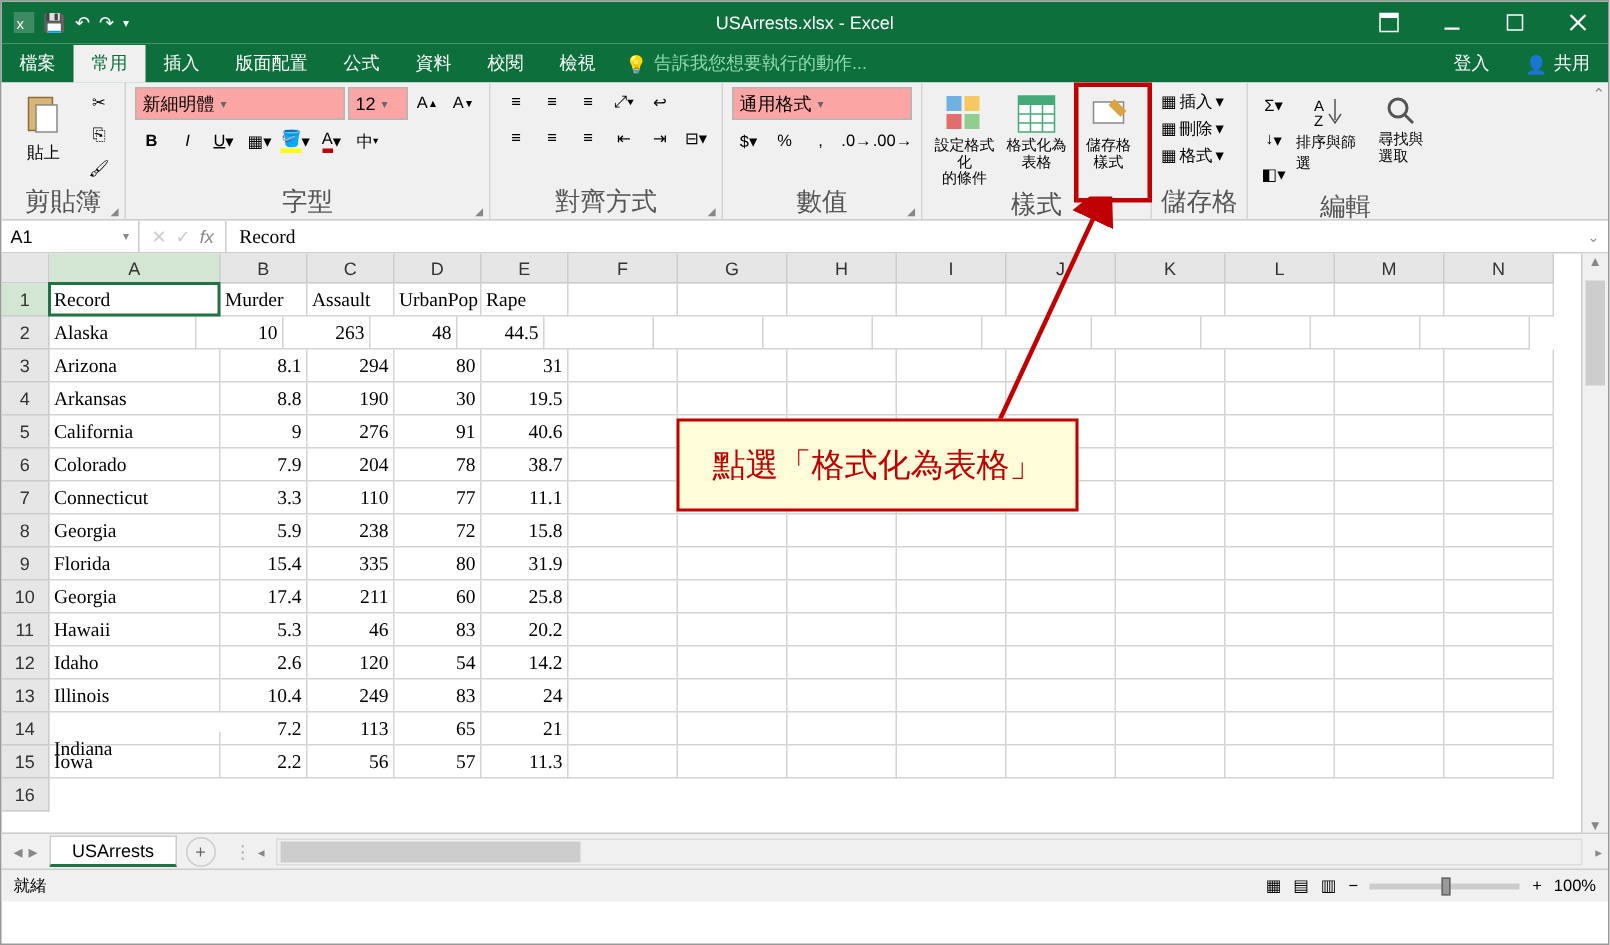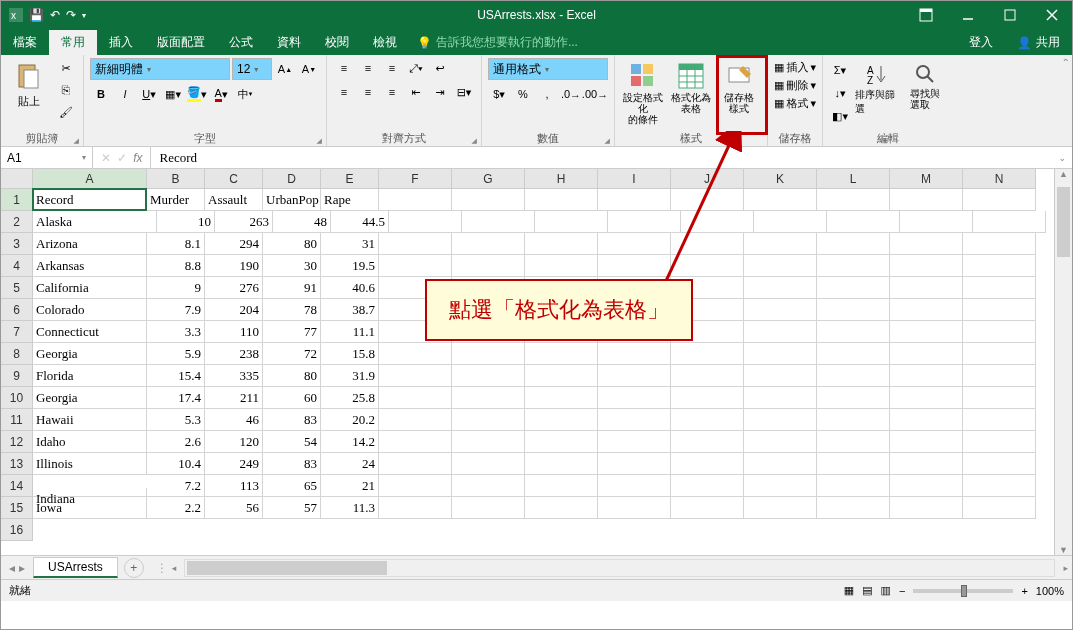--- a/index.html
+++ b/index.html
@@ -9,28 +9,28 @@
 .titlebar .title{position:absolute;left:50%;transform:translateX(-50%);}
 .titlebar .right-icons{margin-left:auto;display:flex;align-items:center;gap:2px;}
 .titlebar .win-btn{width:40px;height:28px;display:flex;align-items:center;justify-content:center;}
 .tabs{height:26px;background:#0d6f3c;display:flex;align-items:flex-end;color:#fff;font-size:12px;}
 .tabs .tab{padding:4px 12px;cursor:pointer;margin-top:36px;}
 .tabs .tab.active{background:#f0f0f0;color:#0d6f3c;}
 .tabs .tell-me{padding:4px 8px;color:#8fd9b1;display:flex;align-items:center;gap:4px;}
 .tabs .right{margin-left:auto;display:flex;align-items:center;}
 .ribbon{height:92px;background:#f0f0f0;border-bottom:1px solid #ccc;display:flex;font-size:11px;position:relative;}
 .rgroup{border-right:1px solid #d4d4d4;padding:3px 6px 0 6px;display:flex;flex-direction:column;justify-content:space-between;height:100%;}
-.rgroup .glabel{text-align:center;font-size:11px;color:#555;padding-bottom:0;position:relative;}
+.rgroup .glabel{text-align:center;font-size:17px;color:#555;padding-bottom:0;position:relative;}
 .rgroup .glabel::after{content:"◢";position:absolute;right:-2px;bottom:1px;font-size:7px;color:#888;}
 .rgroup.no-launcher .glabel::after{display:none;}
 .rcontent{display:flex;gap:4px;align-items:flex-start;flex:1;}
 .big-btn{display:flex;flex-direction:column;align-items:center;justify-content:center;width:44px;gap:2px;padding-top:4px;}
 .btn-row{display:flex;gap:2px;align-items:center;}
 .small-btn{width:22px;height:20px;display:flex;align-items:center;justify-content:center;border:1px solid transparent;}
-.combo{height:22px;border:1px solid #b5b5b5;background:#7dd3fc;display:flex;align-items:center;padding:0 4px;font-size:12px;}
+.combo{height:22px;border:1px solid #b5b5b5;background:#fca5a5;display:flex;align-items:center;padding:0 4px;font-size:12px;}
 .combo .arrow{margin-left:4px;font-size:8px;color:#666;}
 .formula-bar{height:22px;background:#fff;border-bottom:1px solid #ccc;display:flex;align-items:center;font-size:12px;}
 .name-box{width:92px;border-right:1px solid #ccc;padding:0 6px;height:100%;display:flex;align-items:center;justify-content:space-between;}
 .fx-btns{display:flex;gap:6px;padding:0 8px;color:#888;border-right:1px solid #ccc;height:100%;align-items:center;}
 .formula-input{flex:1;padding:0 8px;}
 .grid-area{position:relative;height:386px;overflow:hidden;display:flex;}
 .row-hdrs{width:32px;background:#e6e6e6;}
 .corner{height:20px;background:#e6e6e6;border-right:1px solid #ccc;border-bottom:1px solid #ccc;width:32px;}
 .col-hdr-row{display:flex;height:20px;background:#e6e6e6;}
 .col-hdr{border-right:1px solid #ccc;border-bottom:1px solid #ccc;text-align:center;font-size:12px;line-height:20px;color:#333;}
@@ -41,21 +41,21 @@
 .cell.num{text-align:right;}
 .active-cell{position:absolute;border:2px solid #217346;pointer-events:none;}
 .sheet-tabs{height:24px;background:#f0f0f0;border-top:1px solid #ccc;display:flex;align-items:center;font-size:12px;}
 .sheet-tabs .nav{padding:0 8px;color:#888;display:flex;gap:4px;}
 .sheet-tab{padding:2px 14px;background:#fff;border:1px solid #ccc;border-bottom:2px solid #217346;}
 .add-sheet{width:20px;height:20px;border:1px solid #ccc;border-radius:50%;text-align:center;line-height:18px;margin-left:6px;color:#666;}
 .status-bar{height:22px;background:#f0f0f0;border-top:1px solid #ccc;display:flex;align-items:center;font-size:11px;padding:0 8px;}
 .status-bar .right{margin-left:auto;display:flex;align-items:center;gap:8px;}
 .zoom-slider{width:100px;height:4px;background:#ccc;position:relative;}
 .zoom-slider .thumb{width:6px;height:12px;background:#999;border:1px solid #666;position:absolute;left:48px;top:-4px;}
-.callout{position:absolute;left:424px;top:278px;background:#fefcd9;border:2px solid #c00000;padding:14px 22px;font-size:22px;color:#c00000;z-index:10;}
+.callout{position:absolute;left:450px;top:278px;background:#fefcd9;border:2px solid #c00000;padding:14px 22px;font-size:22px;color:#c00000;z-index:10;}
 .arrow-svg{position:absolute;left:640px;top:130px;z-index:9;pointer-events:none;}
 .red-box{position:absolute;border:3px solid #c00000;pointer-events:none;z-index:8;}
 .vscroll{width:18px;background:#f0f0f0;border-left:1px solid #ccc;position:relative;}
 .vscroll .thumb{position:absolute;top:18px;left:2px;right:2px;height:70px;background:#cdcdcd;}
 .hscroll-track{flex:1;background:#f0f0f0;height:18px;margin:3px 4px;border:1px solid #ddd;position:relative;}
 .hscroll-track .thumb{position:absolute;left:2px;top:1px;bottom:1px;width:200px;background:#cdcdcd;}
 .col-stack{display:flex;flex-direction:column;gap:2px;}
 svg{display:block;}
 </style>
 </head>
@@ -376,21 +376,21 @@
             <div class="cell" style="width: 73px;"></div>
             <div class="cell" style="width: 73px;"></div>
             <div class="cell" style="width: 73px;"></div>
             <div class="cell" style="width: 73px;"></div>
             <div class="cell" style="width: 73px;"></div>
             <div class="cell" style="width: 73px;"></div>
             <div class="cell" style="width: 73px;"></div>
             <div class="cell" style="width: 73px;"></div>
           </div>
           <div class="cell-row">
-            <div class="cell" style="width: 124px;">Alaska</div>
+            <div class="cell" style="width: 98px;">Alaska</div>
             <div class="cell num" style="width: 58px;">10</div>
             <div class="cell num" style="width: 58px;">263</div>
             <div class="cell num" style="width: 58px;">48</div>
             <div class="cell num" style="width: 58px;">44.5</div>
             <div class="cell" style="width: 73px;"></div>
             <div class="cell" style="width: 73px;"></div>
             <div class="cell" style="width: 73px;"></div>
             <div class="cell" style="width: 73px;"></div>
             <div class="cell" style="width: 73px;"></div>
             <div class="cell" style="width: 73px;"></div>

